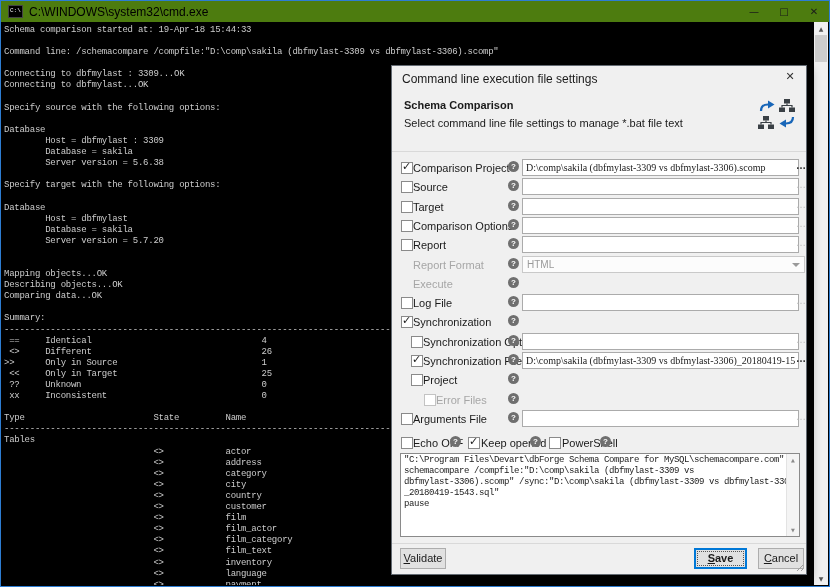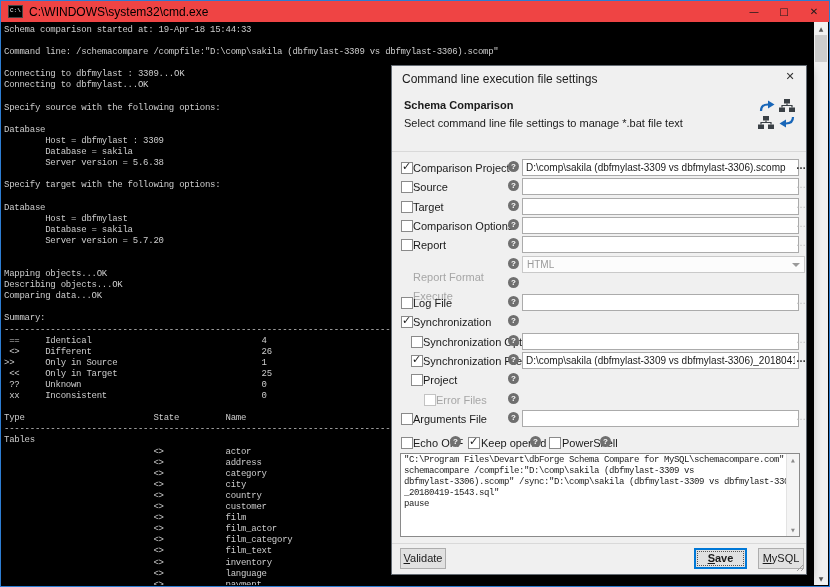--- a/index.html
+++ b/index.html
@@ -1,20 +1,20 @@
 <!DOCTYPE html>
 <html><head>
 <meta charset="utf-8">
 <style>
   html,body{margin:0;padding:0;background:#222;}
   #stage{position:relative;width:830px;height:587px;overflow:hidden;background:#000;
          font-family:"Liberation Sans",sans-serif;}
   
   .window{position:absolute;inset:0;border:1px solid #2d7dd2;background:#000;box-sizing:border-box;}
-  .titlebar{position:absolute;top:0;left:0;right:0;height:21px;background:#ef4444;display:flex;align-items:center;}
+  .titlebar{position:absolute;top:0;left:0;right:0;height:21px;background:#4d7c0f;display:flex;align-items:center;}
   .tb-icon{width:13px;height:11px;margin:0 6px 0 7px;background:#000;border:1px solid #444;position:relative;flex:0 0 auto;}
   .tb-icon i{position:absolute;left:1px;top:1px;font:normal 6px/7px "Liberation Mono",monospace;color:#fff;}
   .tb-title{font-size:12px;color:#000;white-space:nowrap;}
   .tb-controls{margin-left:auto;display:flex;height:100%;}
   .tb-btn{width:30px;display:flex;align-items:center;justify-content:center;color:#1a1a1a;font-size:10px;font-family:"DejaVu Sans",sans-serif;}
   .console{position:absolute;top:21px;left:1px;right:15px;bottom:1px;overflow:hidden;z-index:1;}
   .console pre{margin:0;padding:3px 0 0 2px;font-family:"Liberation Mono","DejaVu Sans Mono",monospace;
                font-size:9px;line-height:11.1px;letter-spacing:-0.25px;color:#cccccc;white-space:pre;}
   
   .scrollbar{position:absolute;top:21px;right:1px;bottom:1px;width:14px;background:#f0f0f0;z-index:2;}
@@ -35,25 +35,25 @@
   .sep1{top:85px;} .sep2{top:477px;}
   
   .row{position:absolute;left:0;width:414px;height:19px;font-size:11px;}
   .cb{position:absolute;left:9px;top:3px;width:10px;height:10px;background:#fff;border:1px solid #8a8a8a;box-sizing:content-box;}
   .row.lv1 .cb{left:19px;} .row.lv2 .cb{left:32px;}
   .cb.checked::after{content:"✓";position:absolute;left:0;top:-2px;font-size:11px;color:#1b1b1b;
                      font-family:"DejaVu Sans",sans-serif;line-height:12px;}
   .cb.dis{border-color:#c3c3c3;}
   .lbl{position:absolute;left:21px;top:3px;color:#1a1a1a;white-space:nowrap;}
   .row.lv1 .lbl{left:31px;} .row.lv2 .lbl{left:44px;}
-  .lbl.nocb{left:21px;margin-top:12px;} .lbl.gray{color:#a6a6a6;}
+  .lbl.nocb{left:21px;} .lbl.gray{color:#a6a6a6;}
   .help{position:absolute;left:116px;top:2px;width:11px;height:11px;border-radius:50%;background:#6f6f6f;
         color:#fff;font-size:8px;font-weight:bold;text-align:center;line-height:11px;}
   .field{position:absolute;left:130px;top:0;width:277px;height:17px;box-sizing:border-box;border:1px solid #ababab;
-         background:#fff;font-family:Liberation Sans, sans-serif;font-size:10px;padding:0 3px;color:#1a1a1a;}
+         background:#fff;font-family:Liberation Serif, serif;font-size:10px;padding:0 3px;color:#1a1a1a;}
   .dots{position:absolute;left:404px;top:1px;font-size:10px;font-weight:bold;color:#222;letter-spacing:1px;}
   .dots.dim{color:#b9b9b9;font-weight:normal;}
   .select{position:absolute;left:130px;top:0;width:283px;height:17px;box-sizing:border-box;border:1px solid #c9c9c9;
           background:#fcfcfc;color:#9a9a9a;font-size:10px;line-height:15px;padding:0 4px;}
   .select .arr{position:absolute;right:4px;top:6px;width:0;height:0;border:4px solid transparent;border-top-color:#9a9a9a;}
   
   .optrow{position:absolute;left:0;top:370px;width:414px;height:15px;font-size:11px;}
   .optrow .cb{top:1px;}
   .ocb-echo{left:9px !important;} .olbl-echo{left:21px;}  .ohelp-echo{left:58px;}
   .ocb-keep{left:76px !important;} .olbl-keep{left:89px;} .ohelp-keep{left:138px;}
@@ -314,19 +314,19 @@
 
       <div class="sep sep2"></div>
 
       <div class="btn btn-validate">
         <span>Validate</span>
       </div>
       <div class="btn btn-save">
         <span>Save</span>
       </div>
       <div class="btn btn-cancel">
-        <span>MySQL</span>
+        <span>Cancel</span>
       </div>
 
       <div class="grip"></div>
     </div>
   </div>
 </div>
 
 </body></html>

